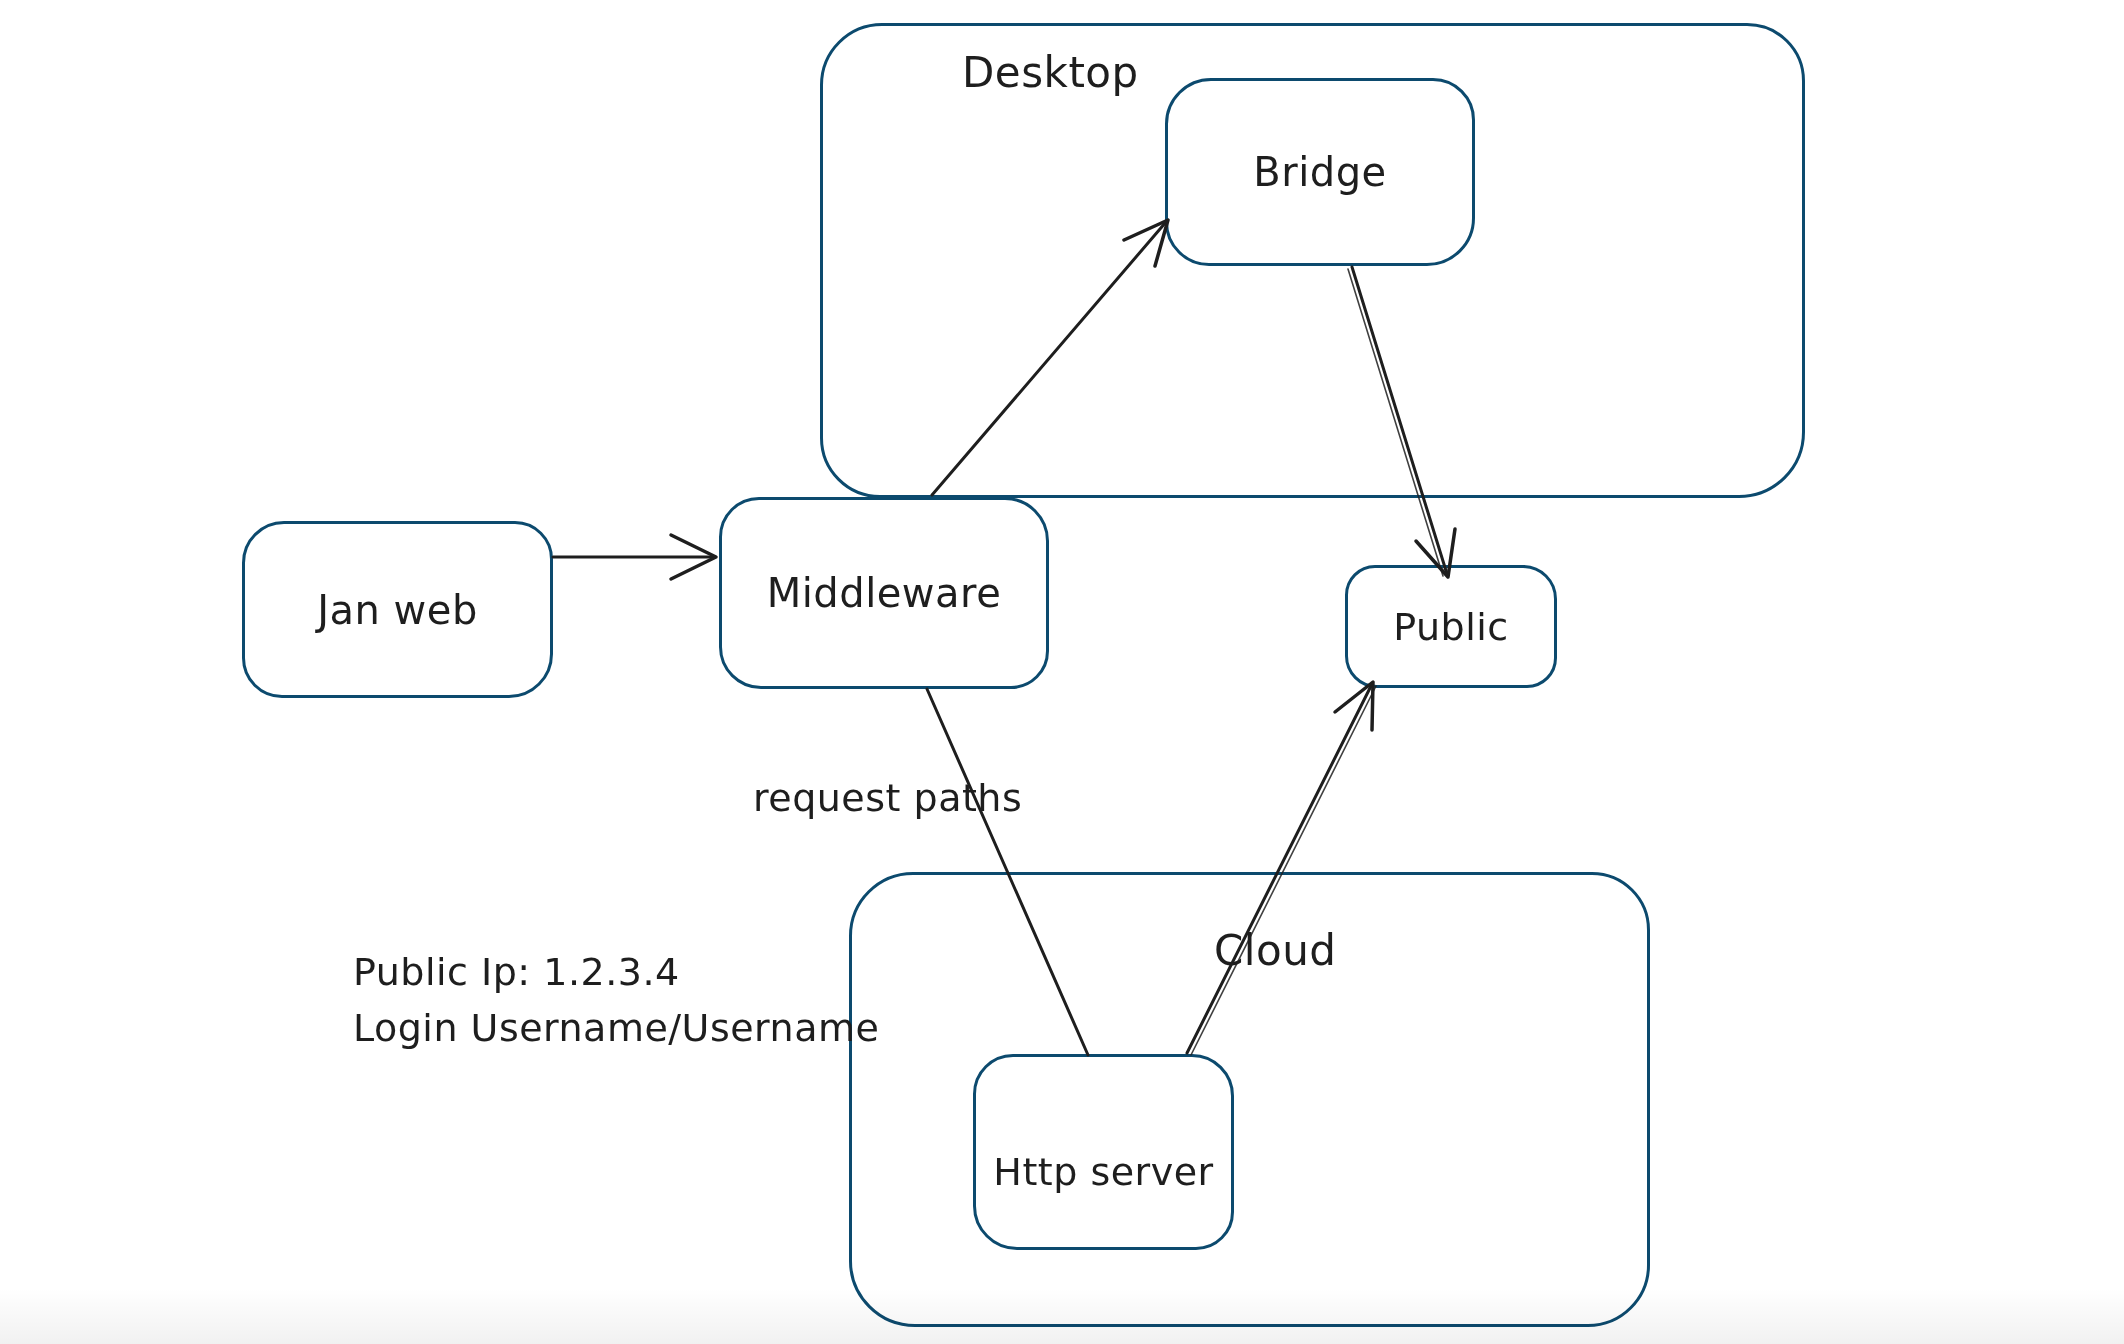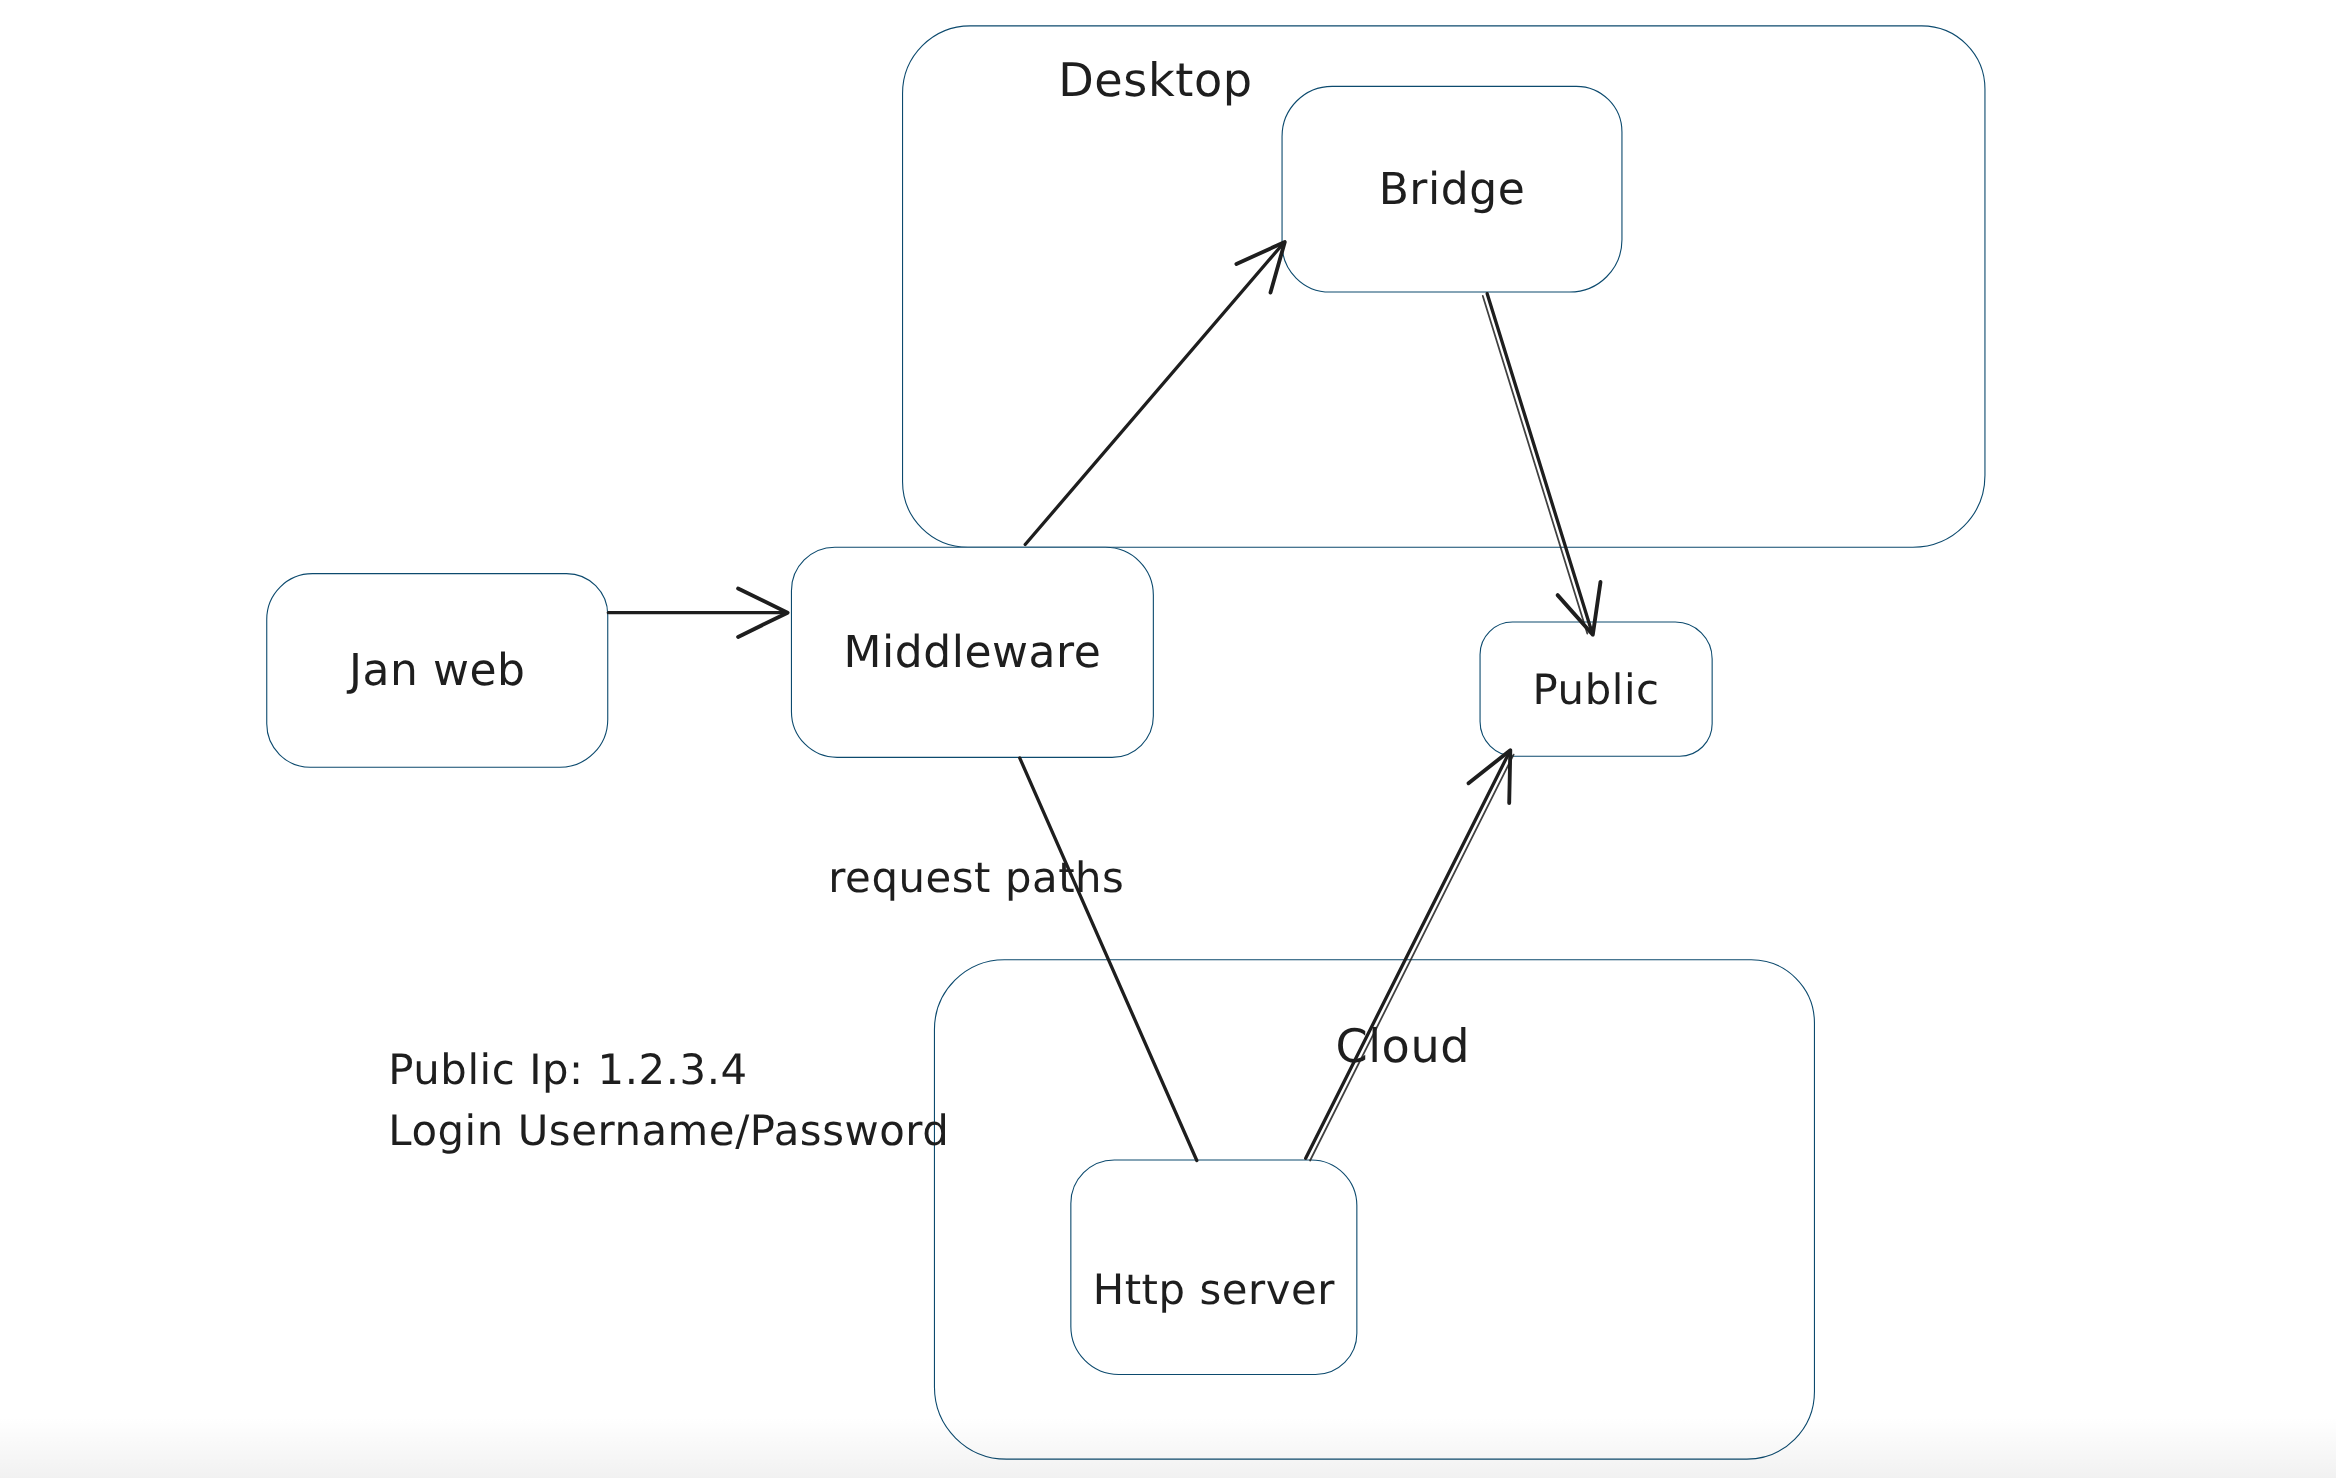--- a/index.html
+++ b/index.html
@@ -12,21 +12,21 @@
     width: 2124px;
     height: 1344px;
     background: #ffffff;
     overflow: hidden;
     font-family: "DejaVu Sans", "Liberation Sans", sans-serif;
     color: #1e1e1e;
   }
   .box {
     position: absolute;
     box-sizing: border-box;
-    border: 1px solid #0c4a6e;
+    border: 3px solid #0c4a6e;
     background: #ffffff;
     display: flex;
     align-items: center;
     justify-content: center;
   }
   
   .box.desktop   { left: 820px;  top: 23px;   width: 985px; height: 475px; border-radius: 62px 58px 66px 60px; z-index: 1; }
   .box.cloud     { left: 849px;  top: 872px;  width: 801px; height: 455px; border-radius: 64px 58px 62px 66px; z-index: 1; }
   
   .box.jan-web     { left: 242px;  top: 473px;  width: 311px; height: 177px; border-radius: 42px 38px 44px 40px; z-index: 2; margin-top: 48px; }
@@ -155,16 +155,16 @@
       <line class="edge-line ghost" x1="1191" y1="1055" x2="1376" y2="686"></line>
       <polyline class="arrowhead" points="1335,712 1373,682 1372,730"></polyline>
     </g>
   </svg>
 
 
   <div class="free-text request-paths-label">request paths</div>
 
   <div class="free-text public-ip-label">Public Ip: 1.2.3.4</div>
 
-  <div class="free-text login-label">Login Username/Password</div>
+  <div class="free-text login-label">Login Username/Username</div>
 
   <div class="bottom-fade"></div>
 </div>
 
 </body></html>

